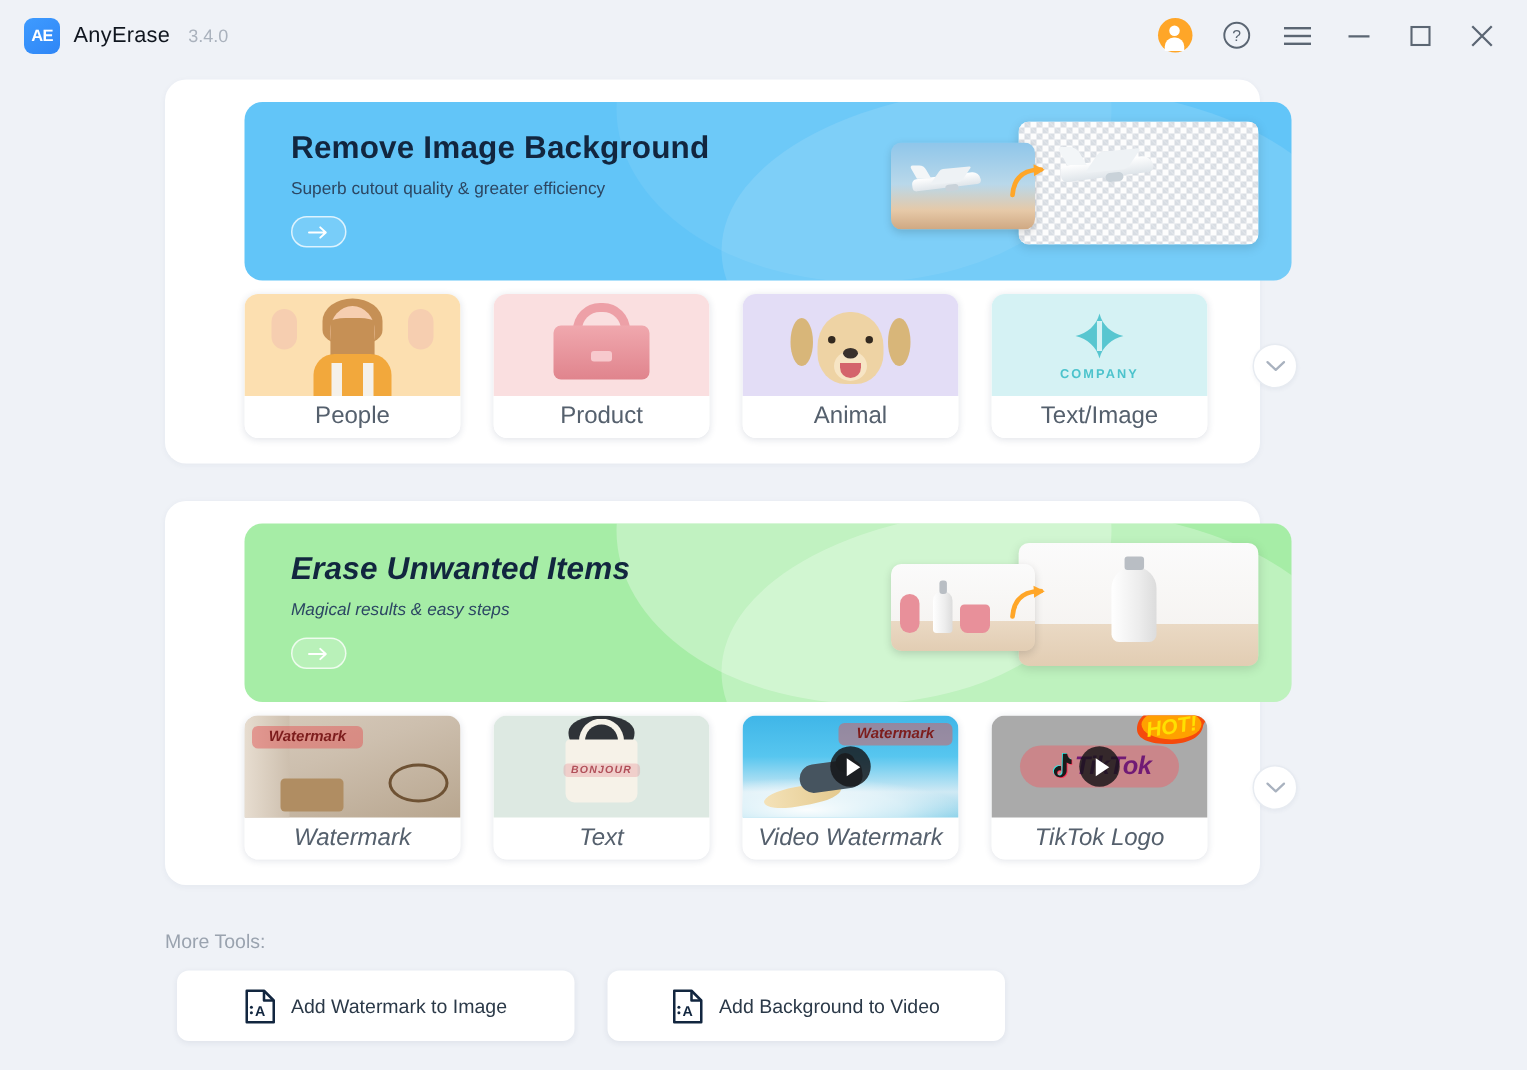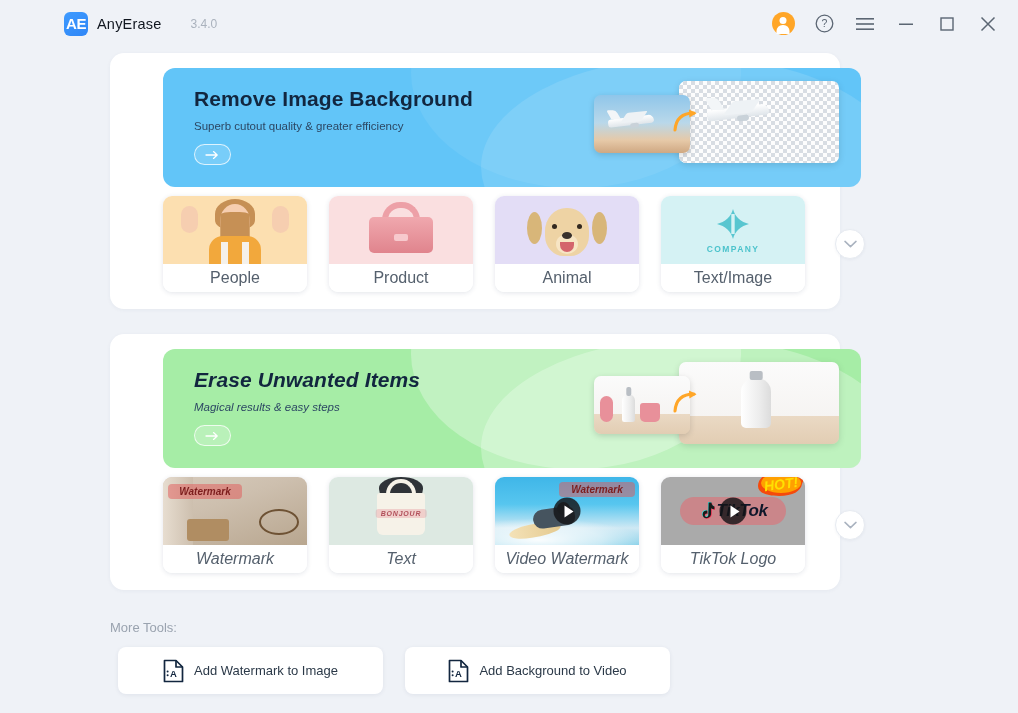--- a/index.html
+++ b/index.html
@@ -14,24 +14,24 @@
   .titlebar {
     position: absolute; top: 0; left: 0; width: 1018px; height: 47px;
     background: #eff2f7;
     display: flex; align-items: center;
   }
   .brand { display: flex; align-items: center; margin-left: 16px; gap: 9px; }
   .logo-badge {
     width: 24px; height: 24px; border-radius: 6px;
     background: linear-gradient(145deg,#3e9bff,#2f86f6);
     display: flex; align-items: center; justify-content: center;
-    color: #fff; font-size: 15px; font-weight: bold; letter-spacing: -0.5px; margin-left: 48px;
+    color: #fff; font-size: 11px; font-weight: bold; letter-spacing: -0.5px;
   }
   .brand-name { font-size: 14.5px; font-weight: normal; color: #10161f; letter-spacing: .2px; }
-  .brand-ver { font-size: 12px; color: #aab2bd; margin-left: 20px; }
+  .brand-ver { font-size: 12px; color: #aab2bd; margin-left: 3px; }
 
   .win-tools {
     margin-left: auto; display: flex; align-items: center; gap: 17px;
     margin-right: 18px;
   }
   .icon-btn {
     width: 24px; height: 24px; display: flex; align-items: center;
     justify-content: center; cursor: pointer; color: #5b6673;
   }
   .avatar-icon {
@@ -312,21 +312,21 @@
   .play-btn::after {
     content: ""; border-left: 9px solid #fff;
     border-top: 6px solid transparent; border-bottom: 6px solid transparent;
     margin-left: 3px;
   }
   .tiktok-pill {
     position: absolute; left: 50%; top: 50%; transform: translate(-50%,-50%);
     width: 106px; height: 28px; border-radius: 14px;
     background: rgba(221,112,118,.62);
     display: flex; align-items: center; justify-content: center;
-    font-size: 17px; font-weight: bold; color: #0f172a; letter-spacing: -.5px;
+    font-size: 17px; font-weight: bold; color: #701a75; letter-spacing: -.5px;
   }
   .hot-badge {
     position: absolute; right: -12px; top: -11px; width: 62px; height: 34px;
     z-index: 9; pointer-events: none;
   }
 
   .selected-ring {
     position: absolute; left: -9px; top: -11px; width: 178px; height: 118px;
     border: 4px solid #f01414; border-radius: 3px; pointer-events: none; z-index: 7;
   }

